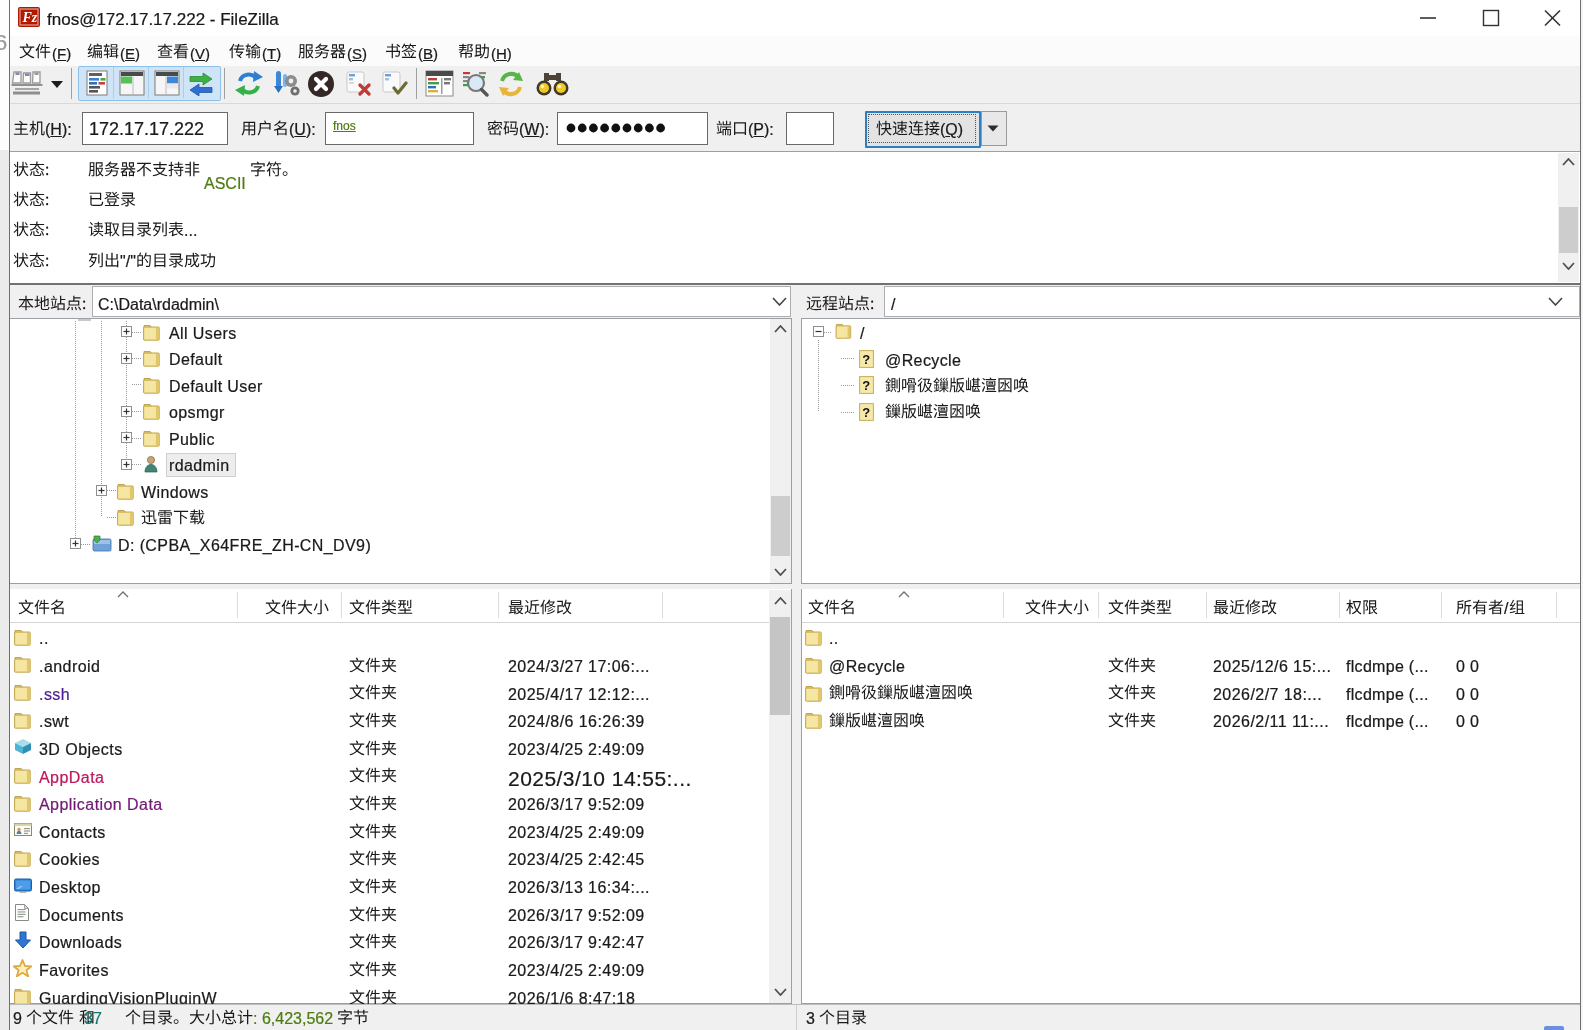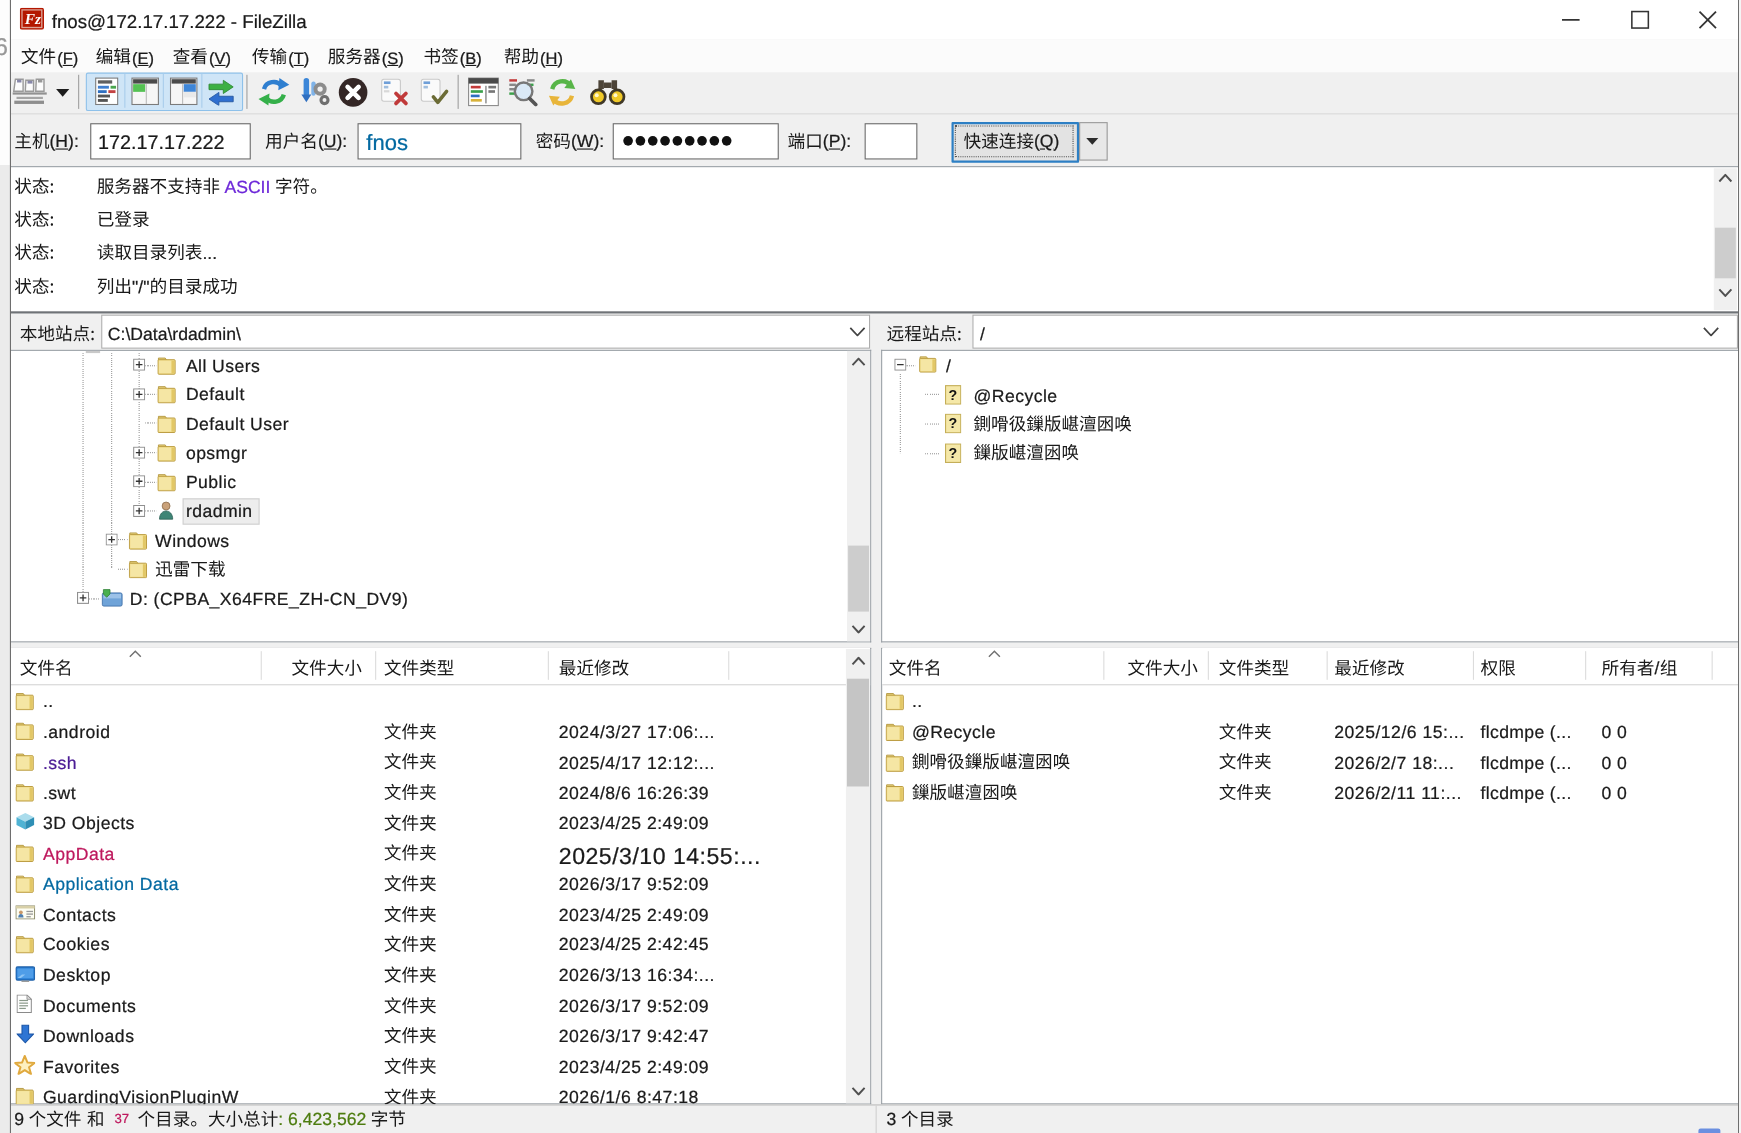--- a/index.html
+++ b/index.html
@@ -295,21 +295,21 @@
 <div class="a" style="left:45.0px;top:122.0px;font-size:16px;color:#1a1a1a">(<span style="text-decoration:underline">H</span>):</div>
 <div class="a" style="left:82px;top:112px;width:144px;height:31px;background:#fff;border:1px solid #696969"></div>
 <div class="a" style="left:89.0px;top:120.0px;font-size:18px;color:#1a1a1a;">172.17.17.222</div>
 <svg class="a" style="left:241.0px;top:119.9px" width="48.0" height="16" viewBox="0 -880 3000 1000" fill="#1a1a1a">
     <use href="#g7528" x="0"></use>
     <use href="#g6237" x="1000"></use>
     <use href="#g540D" x="2000"></use>
   </svg>
 <div class="a" style="left:289.0px;top:122.0px;font-size:16px;color:#1a1a1a">(<span style="text-decoration:underline">U</span>):</div>
 <div class="a" style="left:325px;top:112px;width:147px;height:31px;background:#fff;border:1px solid #696969"></div>
-<div class="a" style="left:333.0px;top:120.0px;font-size:20px;color:#0369a1;">fnos</div>
+<div class="a" style="left:333.0px;top:120.0px;font-size:12px;color:#4d7c0f;text-decoration:underline;">fnos</div>
 <svg class="a" style="left:487.0px;top:119.9px" width="32.0" height="16" viewBox="0 -880 2000 1000" fill="#1a1a1a">
     <use href="#g5BC6" x="0"></use>
     <use href="#g7801" x="1000"></use>
   </svg>
 <div class="a" style="left:519.0px;top:122.0px;font-size:16px;color:#1a1a1a">(<span style="text-decoration:underline">W</span>):</div>
 <div class="a" style="left:557px;top:112px;width:149px;height:31px;background:#fff;border:1px solid #696969"></div>
 <svg class="a" style="left:565px;top:122px" width="110" height="12" viewBox="0 0 110 12">
     <circle cx="6.0" cy="6" r="4.4" fill="#111"></circle>
     <circle cx="17.2" cy="6" r="4.4" fill="#111"></circle>
     <circle cx="28.4" cy="6" r="4.4" fill="#111"></circle>
@@ -362,21 +362,21 @@
   </svg>
 <svg class="a" style="left:88.0px;top:160.9px" width="112.0" height="16" viewBox="0 -880 7000 1000" fill="#1a1a1a">
     <use href="#g670D" x="0"></use>
     <use href="#g52A1" x="1000"></use>
     <use href="#g5668" x="2000"></use>
     <use href="#g4E0D" x="3000"></use>
     <use href="#g652F" x="4000"></use>
     <use href="#g6301" x="5000"></use>
     <use href="#g975E" x="6000"></use>
   </svg>
-<div class="a" style="left:204.0px;top:163.0px;font-size:16px;color:#6d28d9;">ASCII</div>
+<div class="a" style="left:204.0px;top:176px;font-size:16px;color:#4d7c0f;">ASCII</div>
 <svg class="a" style="left:246.0px;top:160.9px" width="52.0" height="16" viewBox="0 -880 3247 1000" fill="#1a1a1a">
     <use href="#g5B57" x="247"></use>
     <use href="#g7B26" x="1247"></use>
     <use href="#g3002" x="2247"></use>
   </svg>
 <svg class="a" style="left:88.0px;top:190.9px" width="48.0" height="16" viewBox="0 -880 3000 1000" fill="#1a1a1a">
     <use href="#g5DF2" x="0"></use>
     <use href="#g767B" x="1000"></use>
     <use href="#g5F55" x="2000"></use>
   </svg>
@@ -707,21 +707,21 @@
     <use href="#g4EF6" x="1000"></use>
     <use href="#g5939" x="2000"></use>
   </svg>
 <div class="a" style="left:508.0px;top:768px;font-size:21px;color:#1a1a1a;letter-spacing:0.45px;">2025/3/10 14:55:...</div>
 <svg class="a" style="left:14px;top:794.625px" width="17" height="17" viewBox="0 0 17 17">
     <path d="M1 1.5 h6.2 l1.6 2.3 h-7.8 Z" fill="#e9d47e" stroke="#b2943c" stroke-width="0.8"></path>
     <rect x="0.6" y="3" width="15.6" height="13.2" rx="0.8" fill="#f1dd8b" stroke="#bb9c41" stroke-width="0.9"></rect>
     <rect x="1.6" y="4" width="11" height="11.2" fill="#f5e6a4"></rect>
     <rect x="13" y="4" width="2.6" height="11.4" fill="#e2c766"></rect>
   </svg>
-<div class="a" style="left:39.0px;top:797.1px;font-size:16px;color:#0369a1;letter-spacing:0.45px;">Application Data</div>
+<div class="a" style="left:39.0px;top:797.1px;font-size:16px;color:#701a75;letter-spacing:0.45px;">Application Data</div>
 <svg class="a" style="left:349.0px;top:795.0px" width="48.0" height="16" viewBox="0 -880 3000 1000" fill="#1a1a1a">
     <use href="#g6587" x="0"></use>
     <use href="#g4EF6" x="1000"></use>
     <use href="#g5939" x="2000"></use>
   </svg>
 <div class="a" style="left:508.0px;top:797.1px;font-size:16px;color:#1a1a1a;letter-spacing:0.45px;">2026/3/17 9:52:09</div>
 <svg class="a" style="left:14px;top:823.275px" width="18" height="13" viewBox="0 0 18 13">
     <rect x="0.5" y="0.5" width="17" height="12" fill="#fdfdf2" stroke="#8a8a6a"></rect>
     <rect x="0.5" y="0.5" width="17" height="2.4" fill="#d8d0a8"></rect>
     <circle cx="5" cy="6.4" r="1.7" fill="#c9996a"></circle>
@@ -939,21 +939,21 @@
 <div class="a" style="left:796px;top:1005px;width:1px;height:25px;background:#cfcfcf"></div>
 <div class="a" style="left:13.0px;top:1011.0px;font-size:16px;color:#1a1a1a;">9 </div>
 <svg class="a" style="left:26.0px;top:1008.9px" width="48.0" height="16" viewBox="0 -880 3000 1000" fill="#1a1a1a">
     <use href="#g4E2A" x="0"></use>
     <use href="#g6587" x="1000"></use>
     <use href="#g4EF6" x="2000"></use>
   </svg>
 <svg class="a" style="left:79.0px;top:1008.9px" width="16.0" height="16" viewBox="0 -880 1000 1000" fill="#1a1a1a">
     <use href="#g548C" x="0"></use>
   </svg>
-<div class="a" style="left:104px;top:1011.0px;font-size:12px;color:#be185d;">37 </div>
+<div class="a" style="left:84px;top:1011.0px;font-size:16px;color:#0f766e;">37 </div>
 <svg class="a" style="left:125.0px;top:1008.9px" width="128.0" height="16" viewBox="0 -880 8000 1000" fill="#1a1a1a">
     <use href="#g4E2A" x="0"></use>
     <use href="#g76EE" x="1000"></use>
     <use href="#g5F55" x="2000"></use>
     <use href="#g3002" x="3000"></use>
     <use href="#g5927" x="4000"></use>
     <use href="#g5C0F" x="5000"></use>
     <use href="#g603B" x="6000"></use>
     <use href="#g8BA1" x="7000"></use>
   </svg>

